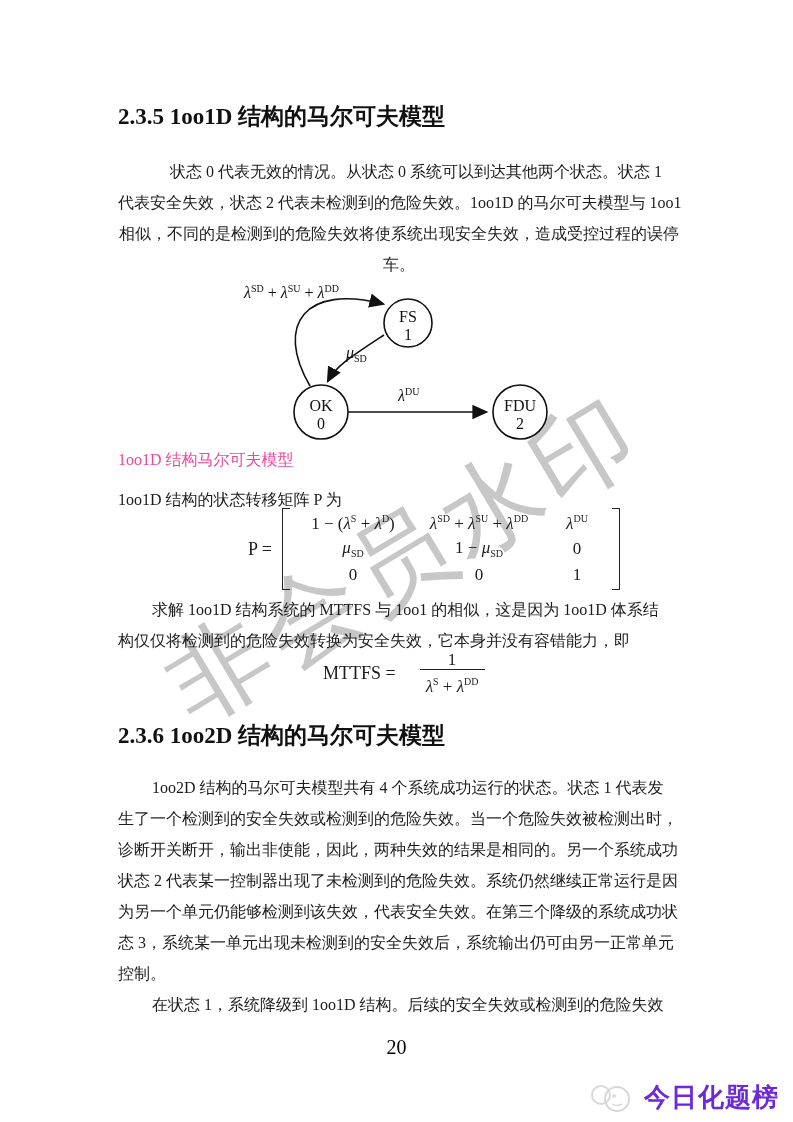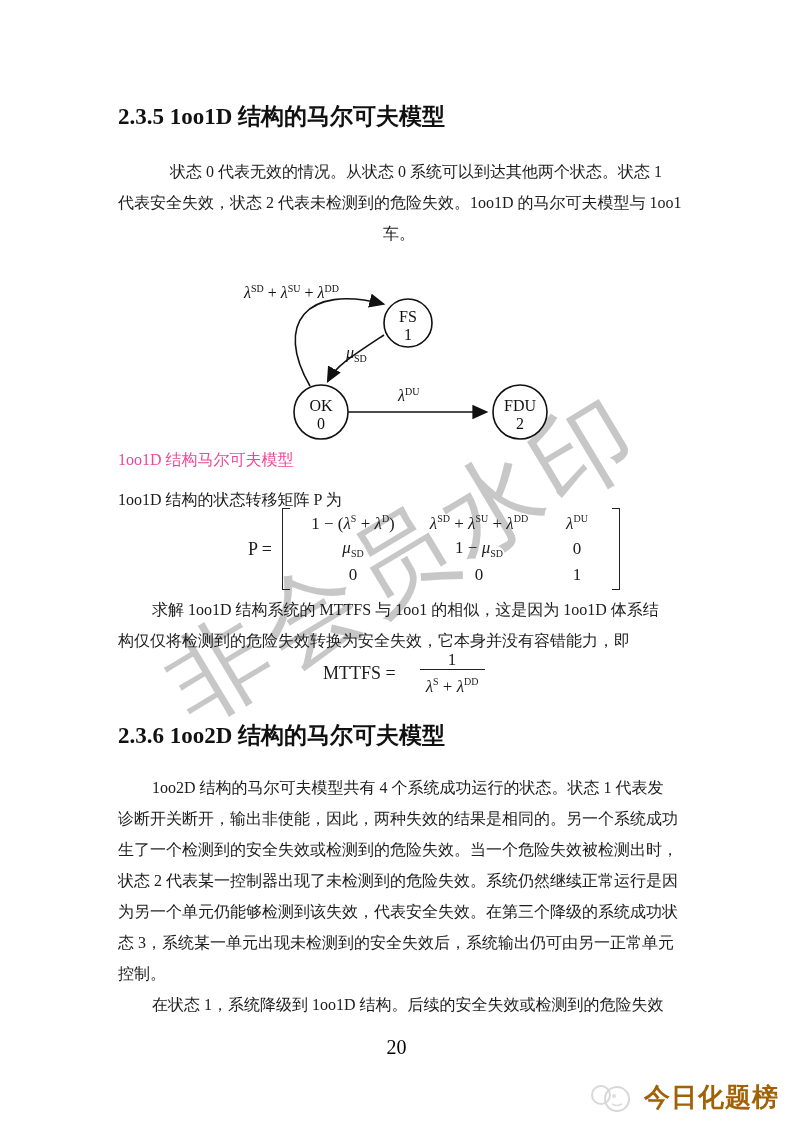--- a/index.html
+++ b/index.html
@@ -71,41 +71,42 @@
   .frac .num{font-size:17px;line-height:19px;padding:0 4px;}
   .frac .den{font-size:17px;line-height:21px;border-top:1.4px solid #222;padding:1px 6px 0 6px;}
   .frac sup{font-size:10px;}
   .pageno{
     position:absolute;left:0;top:1036px;width:100%;
     text-align:center;font-size:20px;color:#000000;
   }
   .brand{
     position:absolute;right:14px;top:1080px;
     display:flex;align-items:center;gap:8px;
-    color:#a16207;
+    color:#6d28d9;
   }
   .brand .brand-text{
     font-size:26px;font-weight:bold;letter-spacing:1px;
     font-family:"Liberation Sans","DejaVu Sans",sans-serif;
   }
 </style>
 </head>
 <body>
 
 <div class="page">
 
   <div class="watermark">非会员水印</div>
 
   <div class="content">
 
     <h2 class="sec" style="top:101px;">2.3.5 1oo1D 结构的马尔可夫模型</h2>
 
     <div class="para" style="top:156px;text-align:center;">
       <div class="ln ind">状态 0 代表无效的情况。从状态 0 系统可以到达其他两个状态。状态 1</div>
       <div class="ln">代表安全失效，状态 2 代表未检测到的危险失效。1oo1D 的马尔可夫模型与 1oo1</div>
+      <div class="ln">相似，不同的是检测到的危险失效将使系统出现安全失效，造成受控过程的误停</div>
       <div class="ln">车。</div>
     </div>
 
     <div class="figwrap">
       <svg width="380" height="190" viewBox="0 0 380 190">
         <defs>
           <marker id="ah" markerWidth="11" markerHeight="11" refX="8.5" refY="4.5" orient="auto">
             <path d="M0,0 L10,4.5 L0,9 z" fill="#111"></path>
           </marker>
         </defs>
@@ -162,22 +163,22 @@
       <span class="frac">
         <span class="num">1</span>
         <span class="den"><i>λ</i><sup>S</sup> + <i>λ</i><sup>DD</sup></span>
       </span>
     </div>
 
     <h2 class="sec" style="top:720px;">2.3.6 1oo2D 结构的马尔可夫模型</h2>
 
     <div class="para" style="top:772px;">
       <div class="ln ind">1oo2D 结构的马尔可夫模型共有 4 个系统成功运行的状态。状态 1 代表发</div>
+      <div class="ln">生了一个检测到的安全失效或检测到的危险失效。当一个危险失效被检测出时，</div>
       <div class="ln">诊断开关断开，输出非使能，因此，两种失效的结果是相同的。另一个系统成功</div>
-      <div class="ln">生了一个检测到的安全失效或检测到的危险失效。当一个危险失效被检测出时，</div>
       <div class="ln">状态 2 代表某一控制器出现了未检测到的危险失效。系统仍然继续正常运行是因</div>
       <div class="ln">为另一个单元仍能够检测到该失效，代表安全失效。在第三个降级的系统成功状</div>
       <div class="ln">态 3，系统某一单元出现未检测到的安全失效后，系统输出仍可由另一正常单元</div>
       <div class="ln">控制。</div>
       <div class="ln ind">在状态 1，系统降级到 1oo1D 结构。后续的安全失效或检测到的危险失效</div>
     </div>
 
     <div class="pageno">20</div>
 
     <div class="brand">

